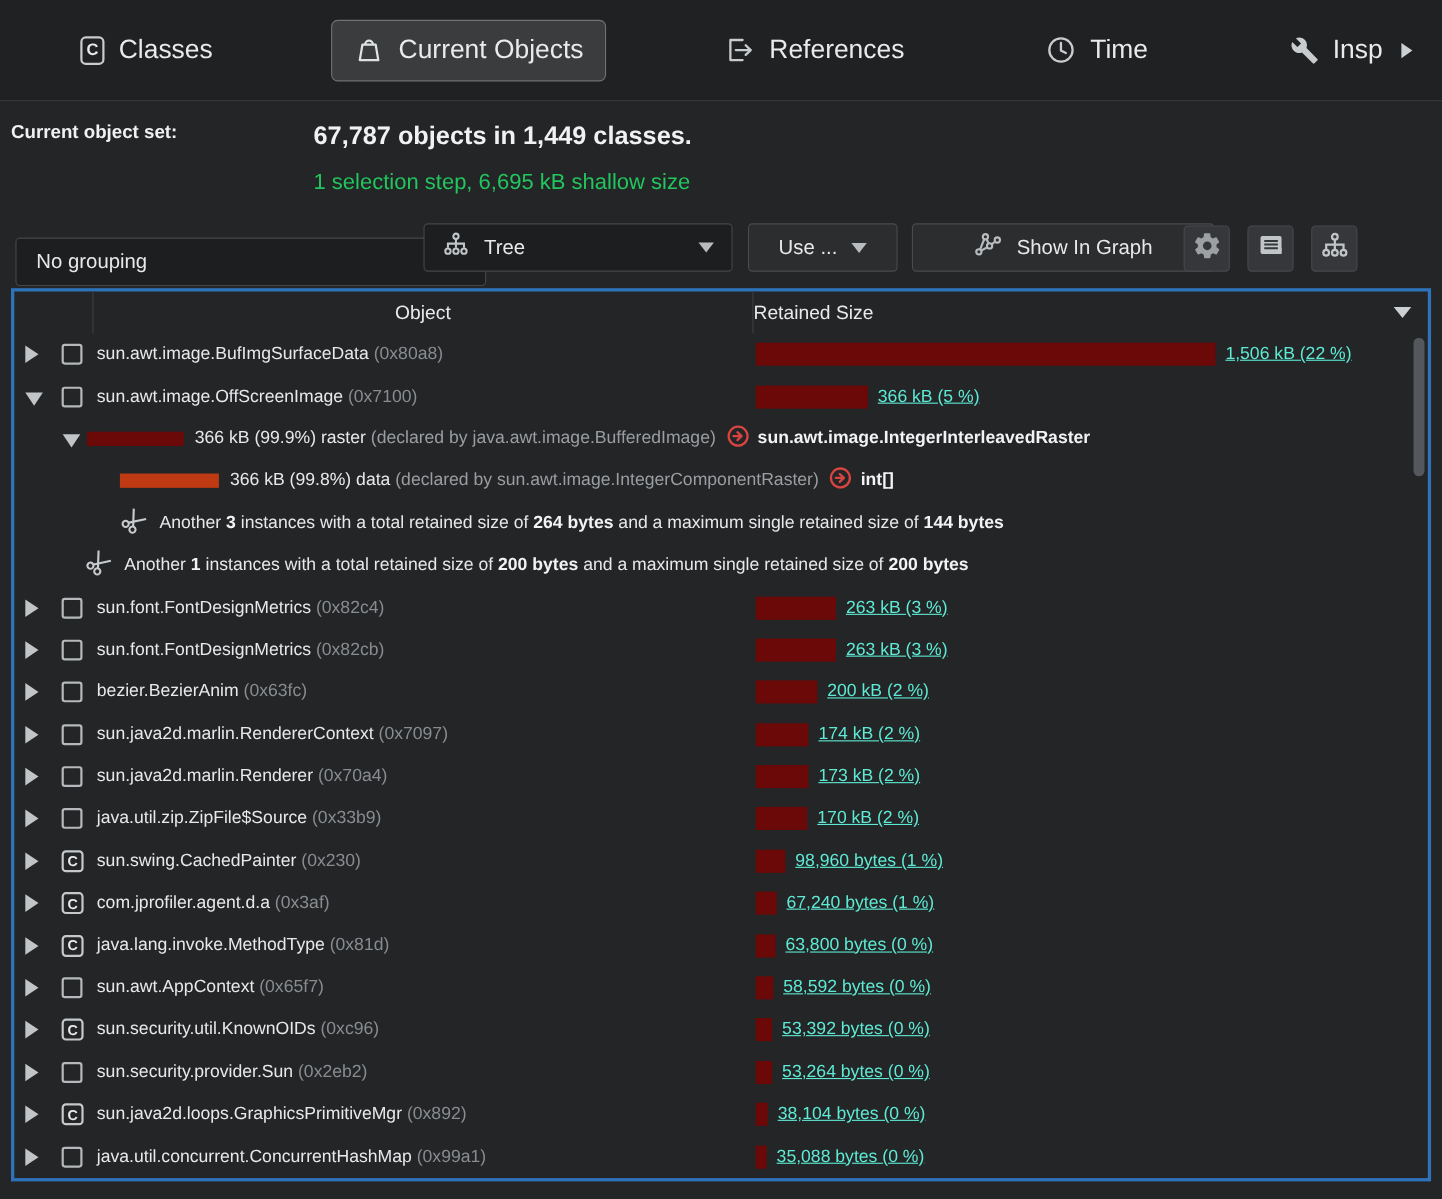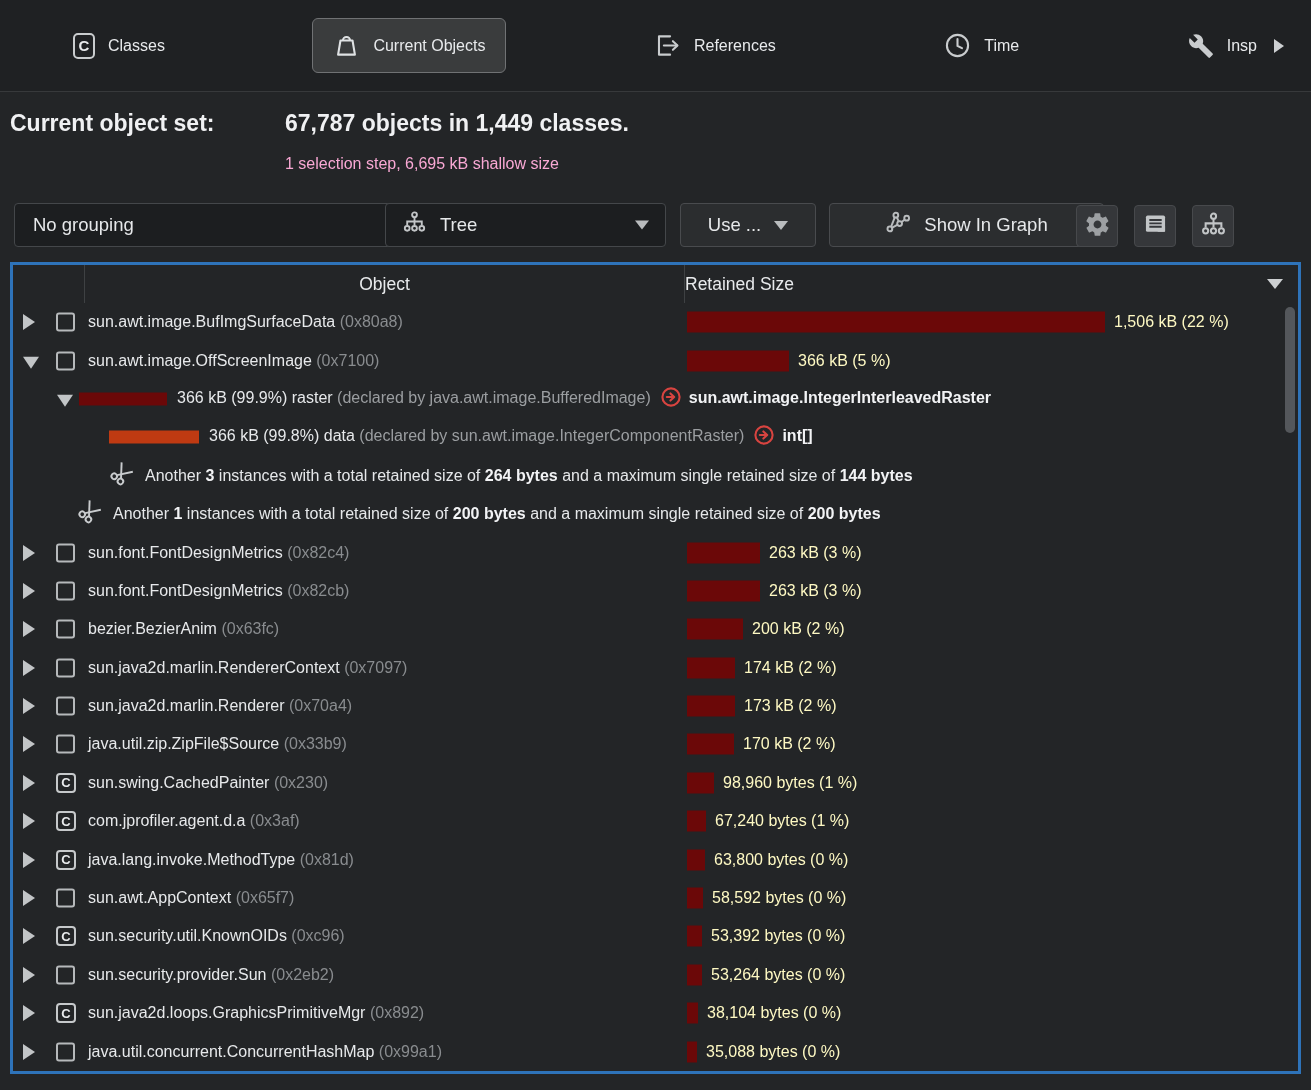--- a/index.html
+++ b/index.html
@@ -3,43 +3,43 @@
 <meta charset="utf-8">
 <style>
   html,body{margin:0;padding:0;background:#191a1c;}
   *{box-sizing:border-box;font-family:"Liberation Sans", sans-serif;}
   .app{position:relative;width:1311px;height:1090px;background:#232527;overflow:hidden;color:#e6e8ea;}
 
   
   .tabbar{position:absolute;top:0;left:0;width:1311px;height:92px;background:#1f2123;
           border-bottom:1px solid #37393b;display:flex;align-items:center;
           justify-content:space-between;padding:0 6px 0 52px;overflow:hidden;}
-  .tab{display:flex;align-items:center;gap:13px;font-size:16px;color:#e8eaec;
+  .tab{display:flex;align-items:center;gap:13px;font-size:24px;color:#e8eaec;
        padding:13px 20px;border:1px solid transparent;border-radius:6px;white-space:nowrap;}
   .tab.selected{background:#3a3c3d;border-color:#707274;}
   .tab svg{display:block;}
   .clsbox{display:inline-flex;align-items:center;justify-content:center;width:22px;height:26px;
           border:2px solid #c9ccce;border-radius:5px;font-size:15px;font-weight:bold;color:#e8eaec;}
   .clsbox::before{content:"C";}
   .chev{width:0;height:0;border-top:7px solid transparent;border-bottom:7px solid transparent;
         border-left:10px solid #cdd0d2;margin-left:4px;}
 
   
   .summary{position:absolute;left:0;top:92px;width:1311px;height:110px;}
-  .sum-label{position:absolute;left:10px;top:18px;font-size:23px;font-weight:bold;color:#f0f1f3;}
+  .sum-label{position:absolute;left:10px;top:18px;font-size:17px;font-weight:bold;color:#f0f1f3;}
   .sum-headline{position:absolute;left:285px;top:18px;font-size:23px;font-weight:bold;color:#f0f1f3;}
-  .sum-subline{position:absolute;left:285px;top:63px;font-size:16px;color:#f9a8d4;}
+  .sum-subline{position:absolute;left:285px;top:63px;font-size:20px;color:#22c55e;}
 
   
   .toolbar{position:absolute;left:0;top:203px;width:1311px;height:46px;}
   .select,.btn{position:absolute;height:44px;display:flex;align-items:center;
                font-size:18.5px;color:#e6e8ea;border-radius:4px;}
   .select{background:#1c1e20;border:1px solid #44474a;}
   .btn{background:#2b2d2f;border:1px solid #494b4e;}
-  #dd-grouping{left:14px;width:428px;padding:0 18px;}
+  #dd-grouping{left:14px;width:428px;padding:0 18px;margin-top:13px;}
   #dd-view{left:385px;width:281px;padding:0 16px;gap:13px;}
   #btn-use{left:680px;width:136px;justify-content:center;gap:13px;}
   #btn-graph{left:829px;width:275px;justify-content:center;gap:13px;}
   .caret{width:0;height:0;border-left:7px solid transparent;border-right:7px solid transparent;
          border-top:9px solid #b9bcbe;}
   .dd-caret{position:absolute;right:16px;top:50%;transform:translateY(-50%);}
   .iconbtn{position:absolute;top:2px;width:42px;height:42px;background:#35373a;border:1px solid #47494c;
            border-radius:4px;display:flex;align-items:center;justify-content:center;}
   #btn-settings{left:1076px;}
   #btn-notes{left:1134px;}
@@ -65,21 +65,21 @@
   .checkbox{position:absolute;top:50%;transform:translateY(-50%);width:19px;height:19px;
             border:2px solid #b6b9bb;border-radius:3px;background:transparent;}
   .classicon{position:absolute;top:50%;transform:translateY(-50%);width:20px;height:20px;
              border:2px solid #c6c9cb;border-radius:4px;font-size:13px;font-weight:bold;
              color:#e8eaec;display:flex;align-items:center;justify-content:center;}
   .objtext,.rlabel,.reftext,.cuttext{position:absolute;top:50%;transform:translateY(-50%);
             font-size:16px;white-space:nowrap;}
   .oname{color:#e7e9eb;}
   .oaddr{color:#898c8f;}
   .rbar{position:absolute;top:50%;transform:translateY(-50%);height:21px;background:var(--bar-dark,#6b0808);}
-  .rlabel{color:#fef9c3;}
+  .rlabel{color:#5eead4;text-decoration:underline;}
   .refbar{position:absolute;top:50%;transform:translateY(-50%);height:13px;background:var(--bar-dark,#6b0808);}
   .refbar.bright{background:var(--bar-bright,#bf3a12);}
   .rwhite{color:#e7e9eb;}
   .rgray{color:#9b9ea1;}
   .rbold{color:#f2f3f5;font-weight:bold;}
   .reftext .iconwrap{display:inline-block;vertical-align:-5px;margin:0 7px 0 9px;}
   .cutwrap{position:absolute;top:50%;transform:translateY(-50%);}
   .cutwrap svg{display:block;transform:rotate(40deg);}
   .cuttext b{color:#f2f3f5;}
   .vscroll{position:absolute;top:38px;right:2px;width:13px;bottom:0;}

